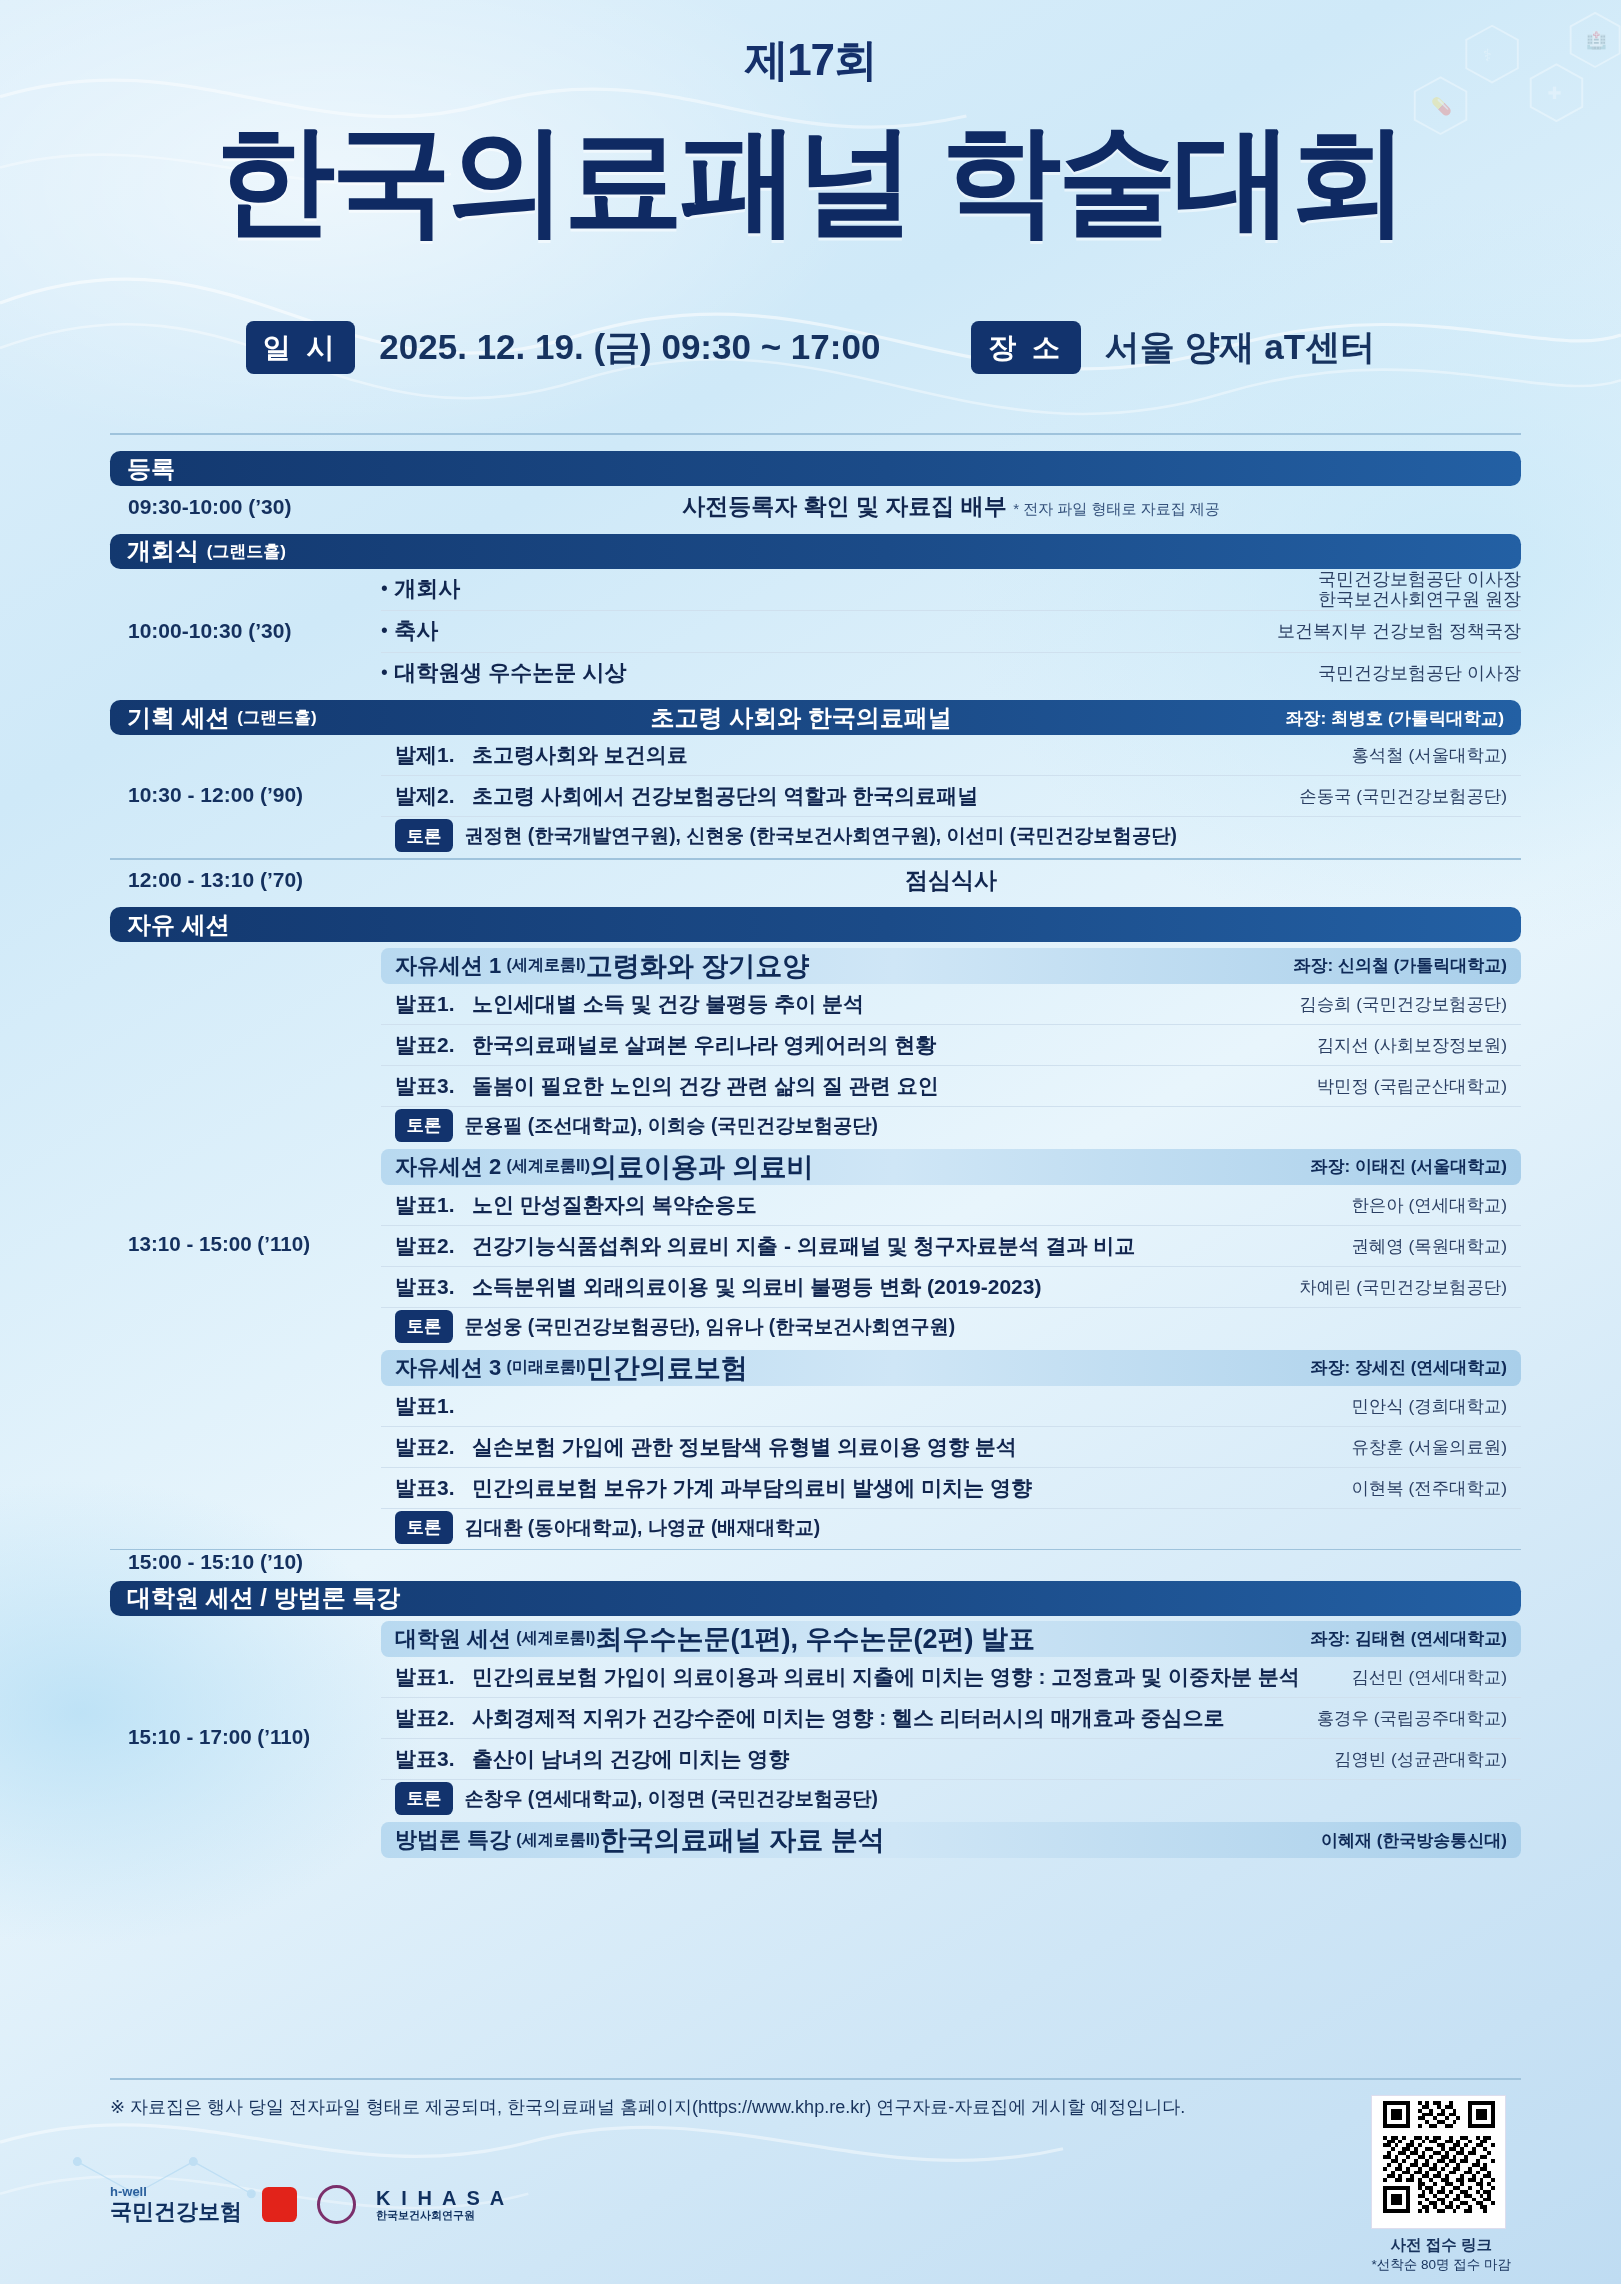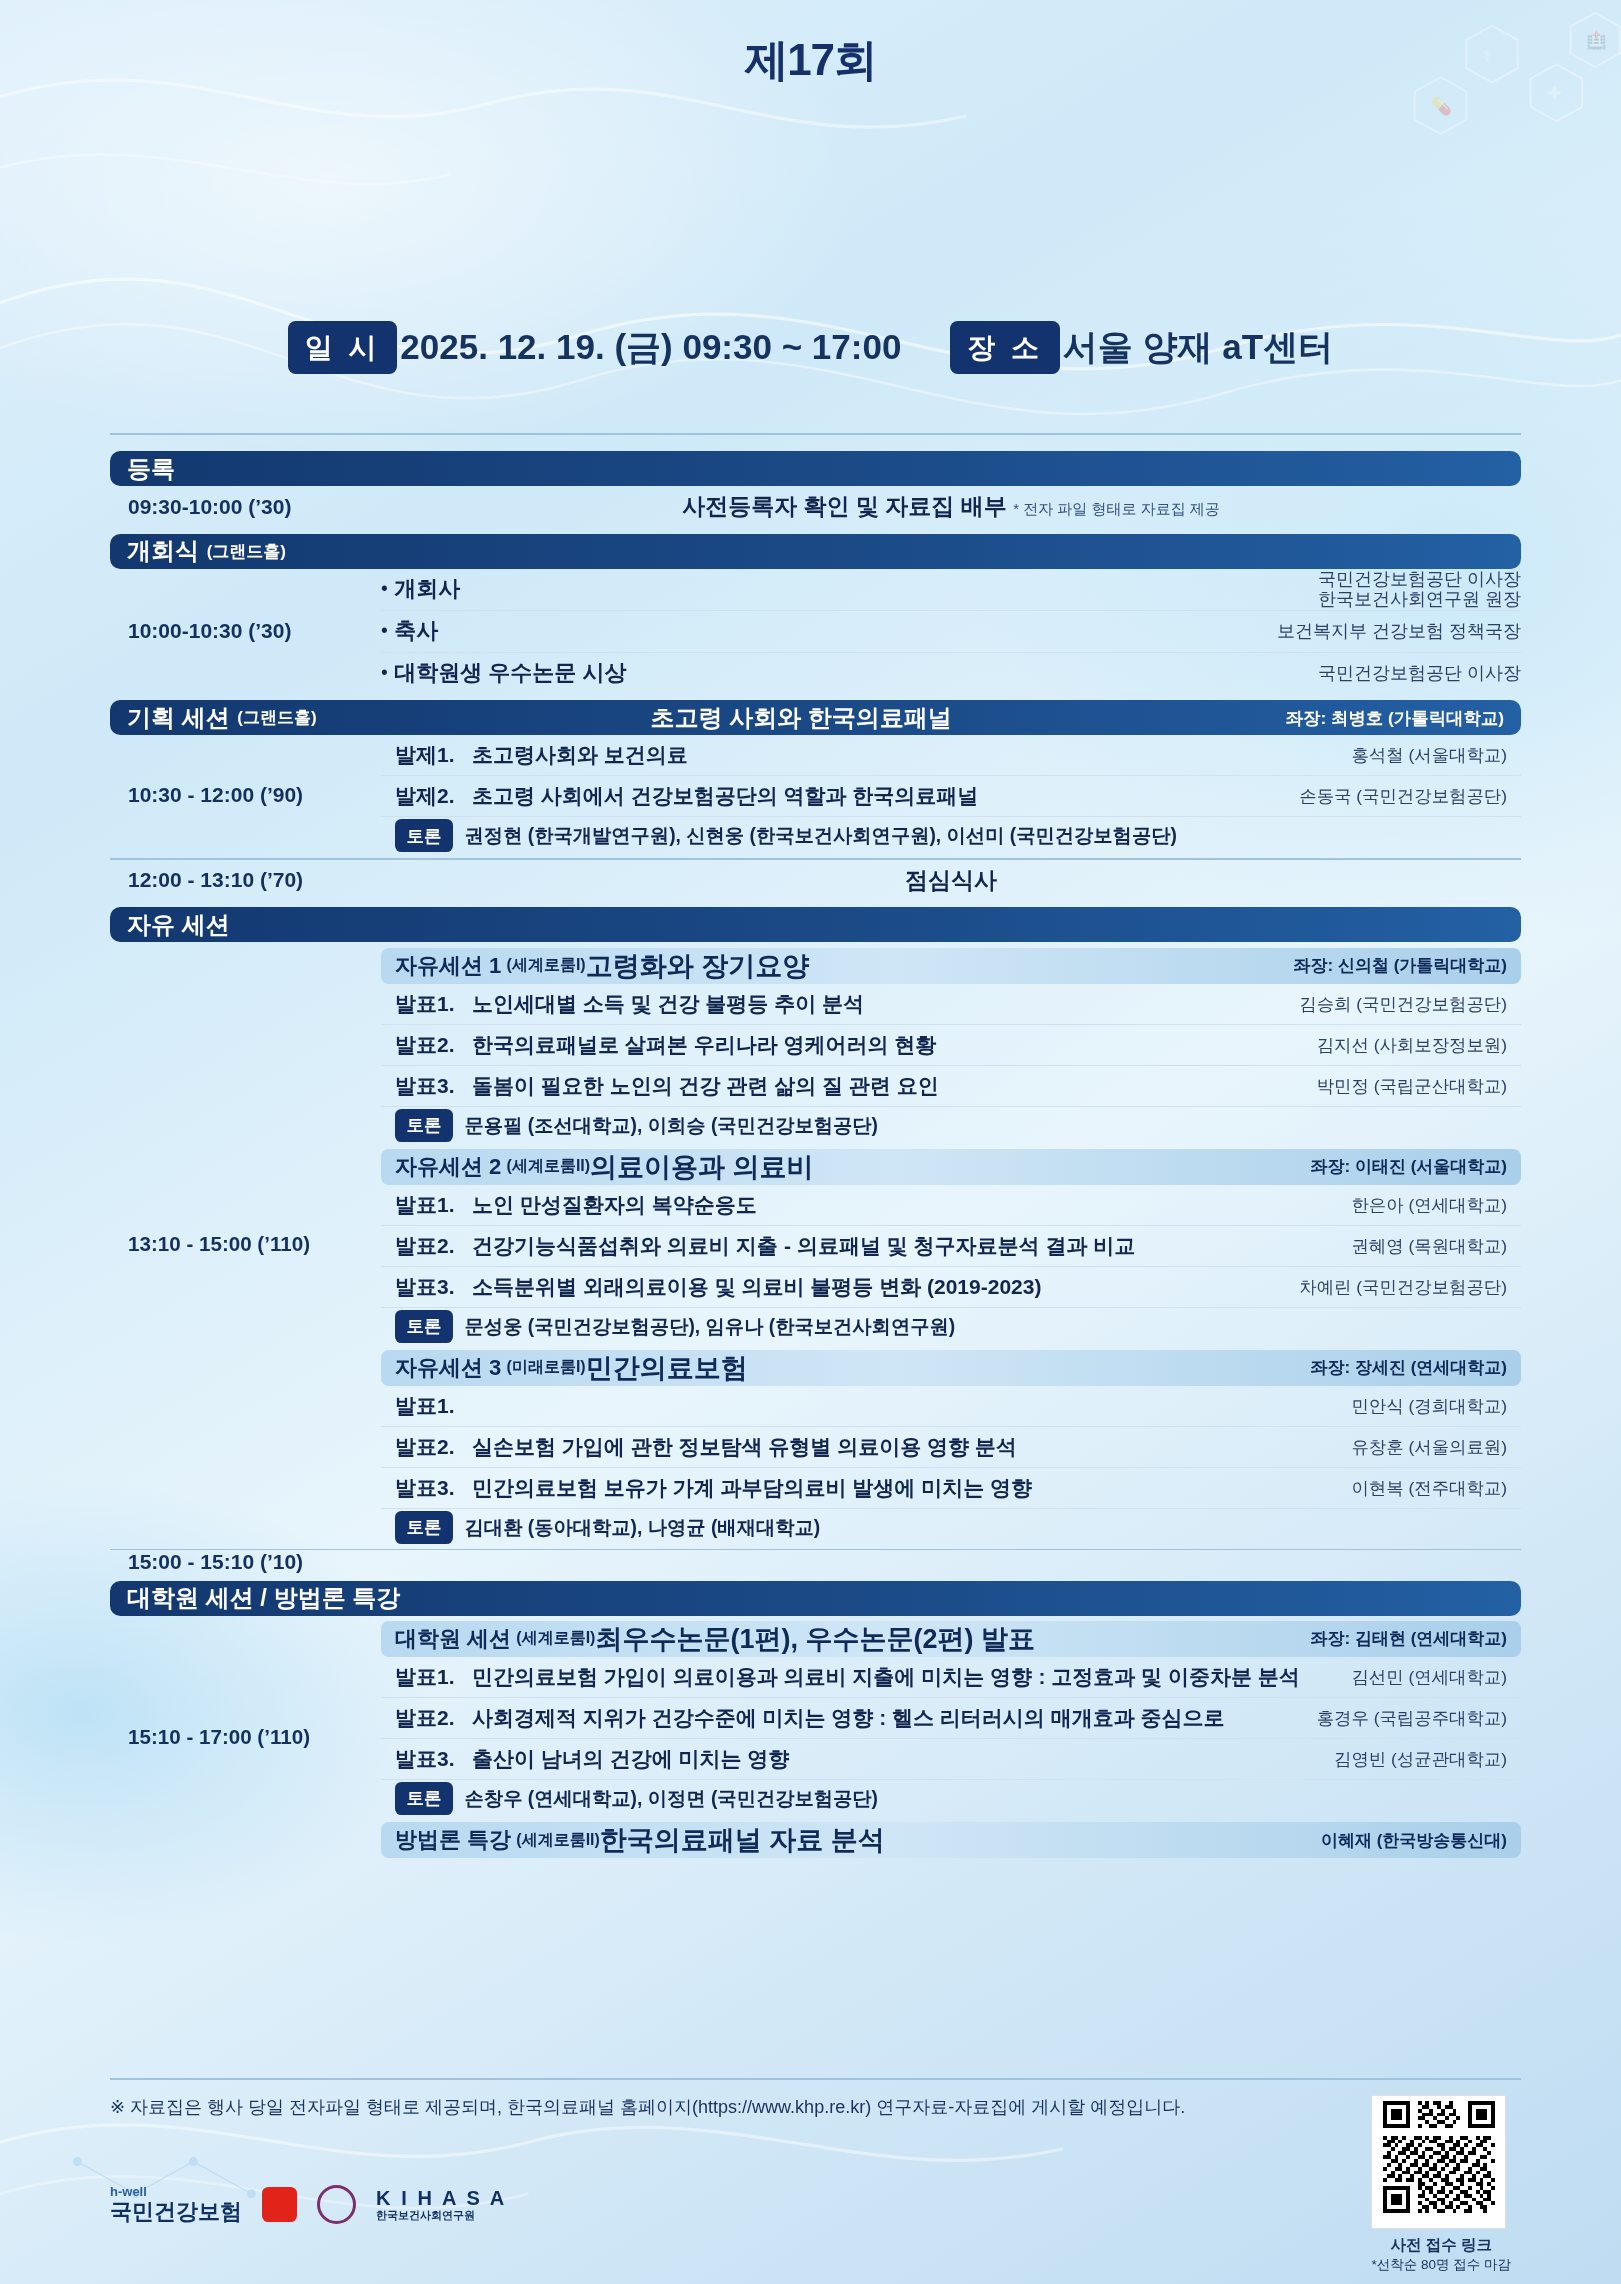--- a/index.html
+++ b/index.html
@@ -24,21 +24,21 @@
   .title-no{
     position:absolute;top:31px;left:0;width:1621px;text-align:center;
     font-size:44px;font-weight:bold;color:#15306a;letter-spacing:-1.3px;
   }
   .title-main{
     position:absolute;top:100px;left:0;width:1621px;text-align:center;
     font-size:120px;font-weight:bold;color:#0f2a63;letter-spacing:-3.9px;
     text-shadow:0 2.6px 0 rgba(255,255,255,.5);
   }
   .meta{position:absolute;top:321px;left:0;width:1621px;height:58px;}
-  .meta-inner{display:flex;align-items:center;justify-content:center;gap:3px;}
+  .meta-inner{display:flex;align-items:center;justify-content:center;gap:24px;}
   .pill{
     background:#12336d;color:#fff;border-radius:7.7px;
     font-size:28px;font-weight:bold;padding:7.7px 17px;letter-spacing:3.9px;
   }
   .meta-text{font-size:35px;font-weight:bold;color:#16325f;}
   .gap{width:43px;display:inline-block;}
 
   .divider{position:absolute;left:110px;width:1411px;height:1.9px;background:#9fc3dc;}
 
   .sheet{position:absolute;left:110px;top:445px;width:1411px;}
@@ -150,20 +150,21 @@
       <path d="M120,330 L210,380 L300,330 L390,380"></path>
       <circle cx="120" cy="330" r="6" fill="#b9dcf3"></circle>
       <circle cx="210" cy="380" r="6" fill="#b9dcf3"></circle>
       <circle cx="300" cy="330" r="6" fill="#b9dcf3"></circle>
       <circle cx="390" cy="380" r="6" fill="#b9dcf3"></circle>
     </g>
   </svg>
 
   <div class="header">
     <div class="title-no">제17회</div>
+    <div class="title-main">한국의료패널 학술대회</div>
     <div class="meta">
       <div class="meta-inner">
         <span class="pill">일 시</span>
         <span class="meta-text">2025. 12. 19. (금) 09:30 ~ 17:00</span>
         <span class="gap"></span>
         <span class="pill">장 소</span>
         <span class="meta-text">서울 양재 aT센터</span>
       </div>
     </div>
   </div>

